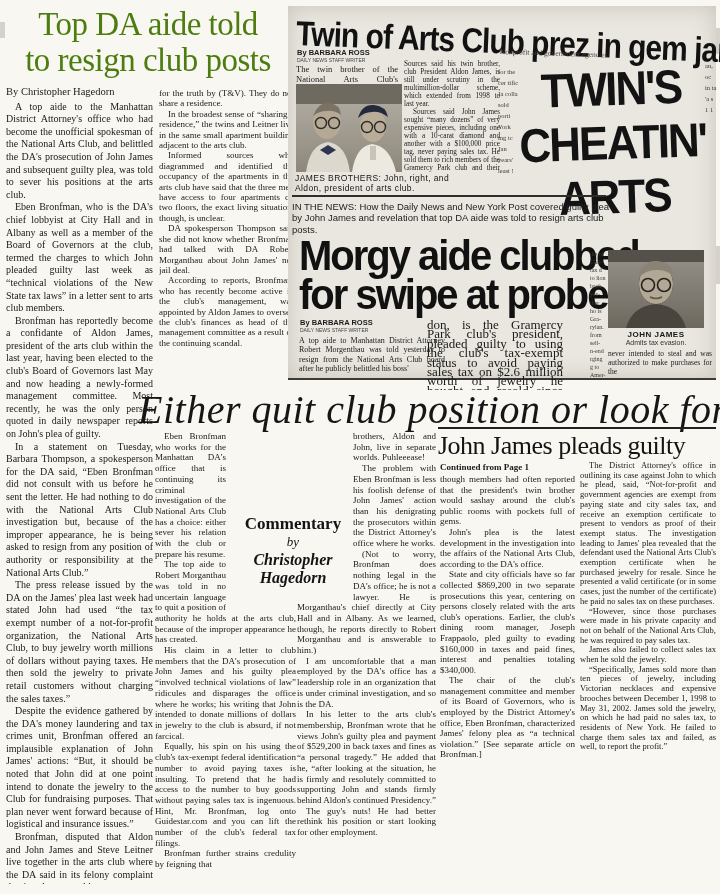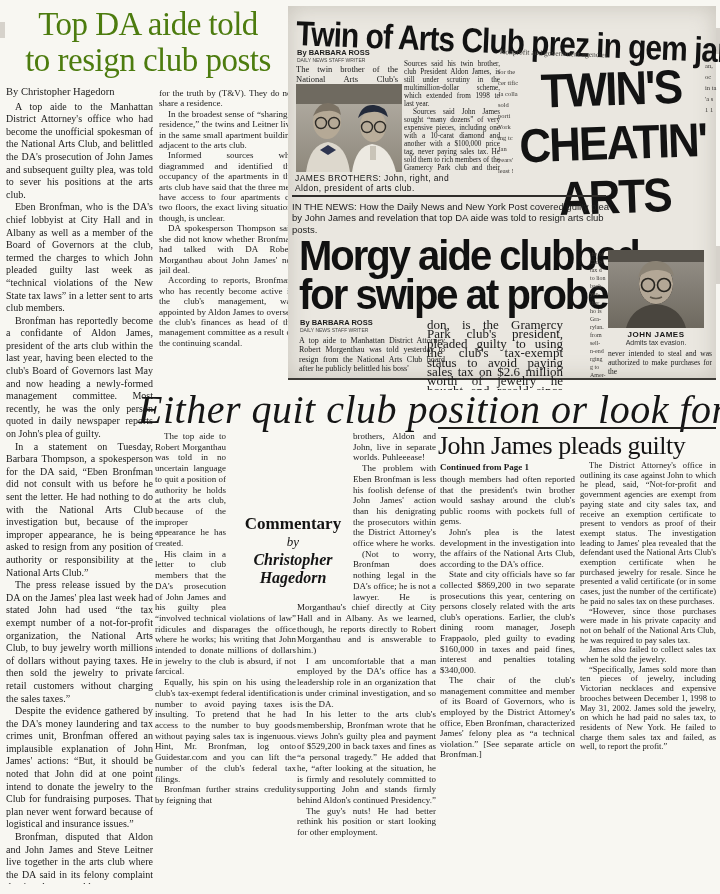--- a/index.html
+++ b/index.html
@@ -216,20 +216,21 @@
 
 <div class="abs" id="banner">Either quit club position or look for job</div>
 
 <div class="abs" id="pleads-rule"></div>
 <div class="abs" id="pleads-headline">John James pleads guilty</div>
 <div class="abs" id="continued">Continued from Page 1</div>
 
 <div class="abs col" id="bot-col1">
   <span class="wrap-r"></span>
   <div>
+      <p>Eben Bronfman who works for the Manhattan DA's office that is continuing its criminal investigation of the National Arts Club has a choice: either sever his relation with the club or prepare his resume.</p>
       <p>The top aide to Robert Morganthau was told in no uncertain language to quit a position of authority he holds at the arts club, because of the improper appearance he has created.</p>
       <p>His claim in a letter to club members that the DA's prosecution of John James and his guilty plea “involved technical violations of law” ridicules and disparages the office where he works; his writing that John intended to donate millions of dollars in jewelry to the club is absurd, if not farcical.</p>
       <p>Equally, his spin on his using the club's tax-exempt federal identification number to avoid paying taxes is insulting. To pretend that he had access to the number to buy goods without paying sales tax is ingenuous. Hint, Mr. Bronfman, log onto Guidestar.com and you can lift the number of the club's federal tax filings.</p>
       <p>Bronfman further strains credulity by feigning that</p>
     </div>
 </div>
 
 <div class="abs col cont" id="bot-col2">
   <span class="wrap-l"></span>
   <div>

